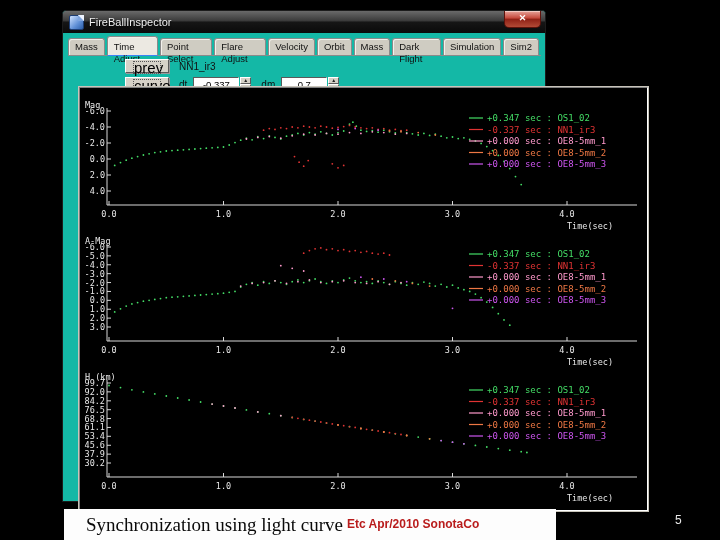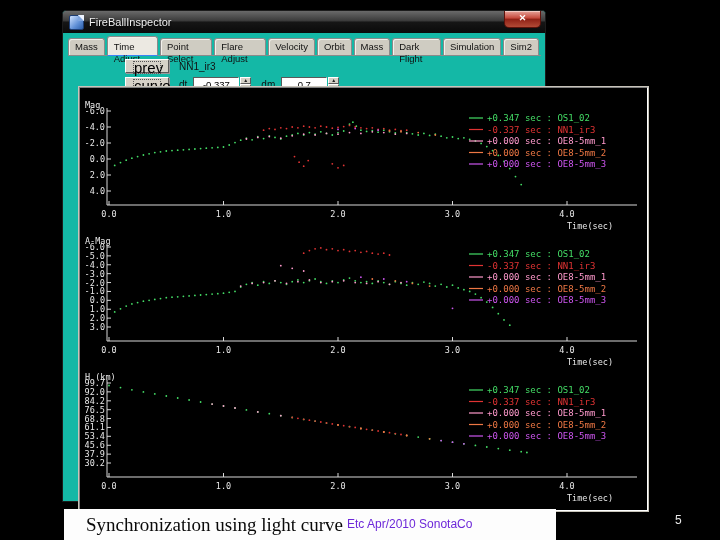--- a/index.html
+++ b/index.html
@@ -45,21 +45,21 @@
   .plotpanel{position:absolute;left:16px;top:76px;width:566px;height:411px;background:#000;
              border:1px solid;border-color:#808080 #ffffff #ffffff #808080;
              box-shadow:0 0 0 1px #c8c4ba; padding:11px 0 0 1px;box-sizing:content-box;}
   svg.chart{display:block;}
   .axt{font:8.5px "DejaVu Sans Mono","Liberation Mono",monospace;fill:#e8e8e8;}
   .legt{font:9px "DejaVu Sans Mono","Liberation Mono",monospace;}
   
   .footstrip{position:absolute;left:64px;top:509px;width:492px;height:31px;background:#fdfdfd;}
   .caption{position:absolute;left:22px;top:0;height:31px;line-height:31px;
            font-family:"Liberation Serif",serif;font-size:19px;color:#0a0a0a;}
-  .credit{position:absolute;left:283px;top:0;height:31px;line-height:31px;font-size:12px;color:#6d28d9;}
+  .credit{position:absolute;left:283px;top:0;height:31px;line-height:31px;font-size:12px;color:#b91c1c;font-weight:bold;}
   .pageno{position:absolute;left:675px;top:513px;color:#e8e8e8;font-size:12px;}
 </style>
 </head>
 <body>
 
 <div class="slide">
 
   <div class="appwin">
 
     <div class="titlebar">

